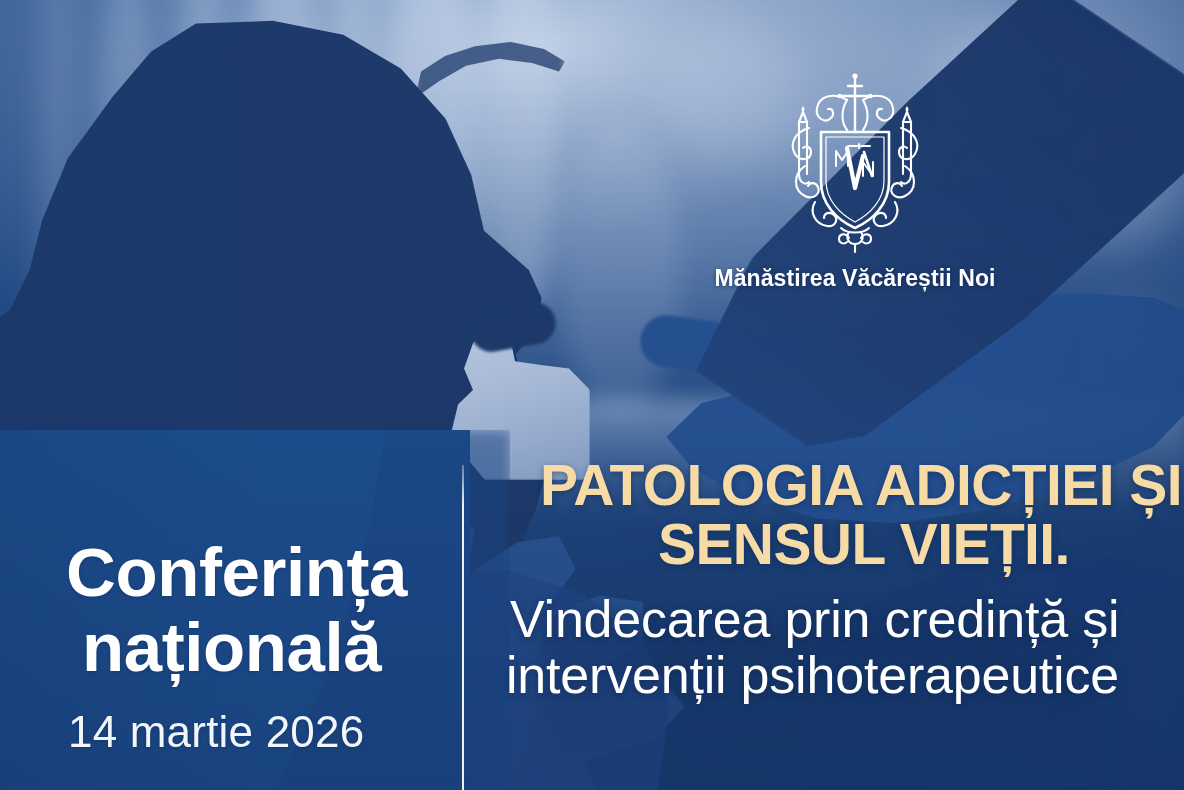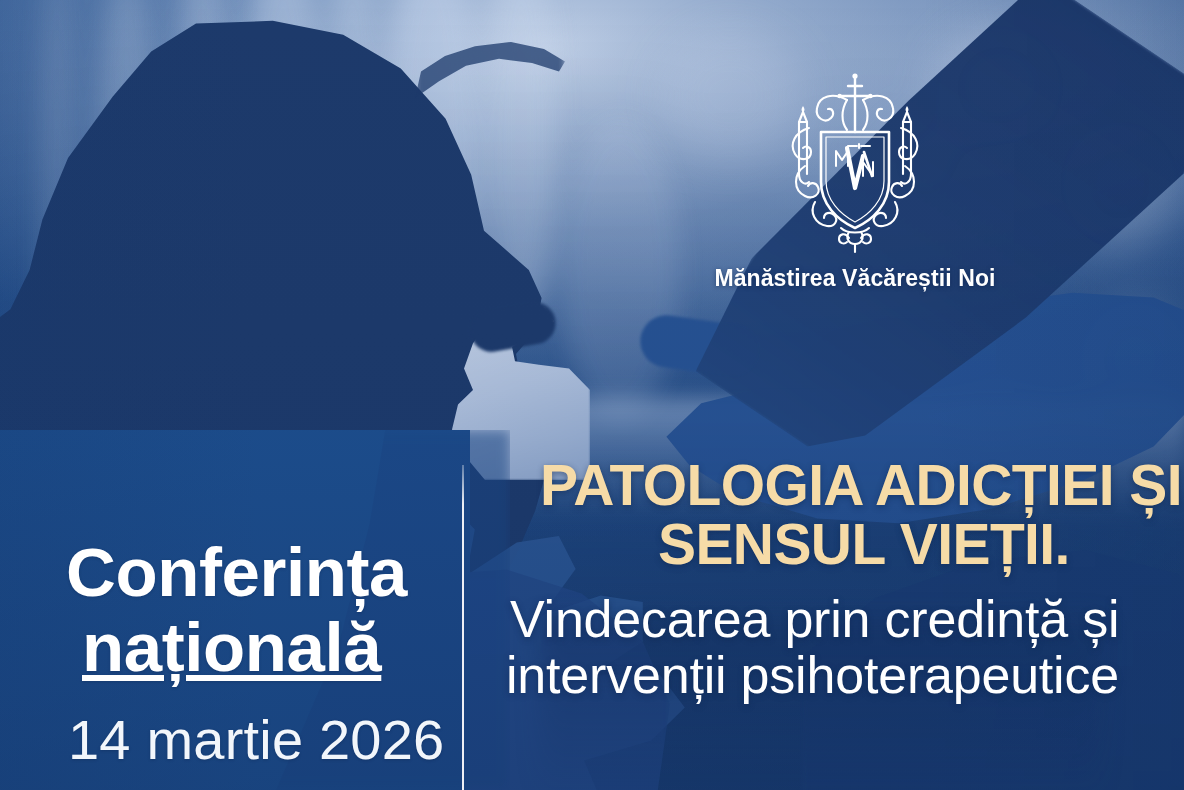--- a/index.html
+++ b/index.html
@@ -196,26 +196,26 @@
   
   .left-block { position: absolute; left: 66px; top: 536px; width: 390px; }
   .conf-line {
     color: #ffffff;
     font-size: 69px;
     font-weight: 700;
     line-height: 1.08;
     letter-spacing: -0.4px;
     text-shadow: 0 1px 3px rgba(10,30,70,.30);
   }
-  .conf-line-2 { padding-left: 16px; text-decoration: underline; }
+  .conf-line-2 { padding-left: 16px; }
   .conf-date {
     margin-top: 22px;
     padding-left: 2px;
     color: #f2f6fb;
-    font-size: 56px;
+    font-size: 44px;
     font-weight: 400;
     letter-spacing: .2px;
     text-shadow: 0 1px 3px rgba(10,30,70,.30);
   }
 
   
   .right-block {
     position: absolute; left: 506px; top: 456px; width: 760px;
   }
   .title-line {

